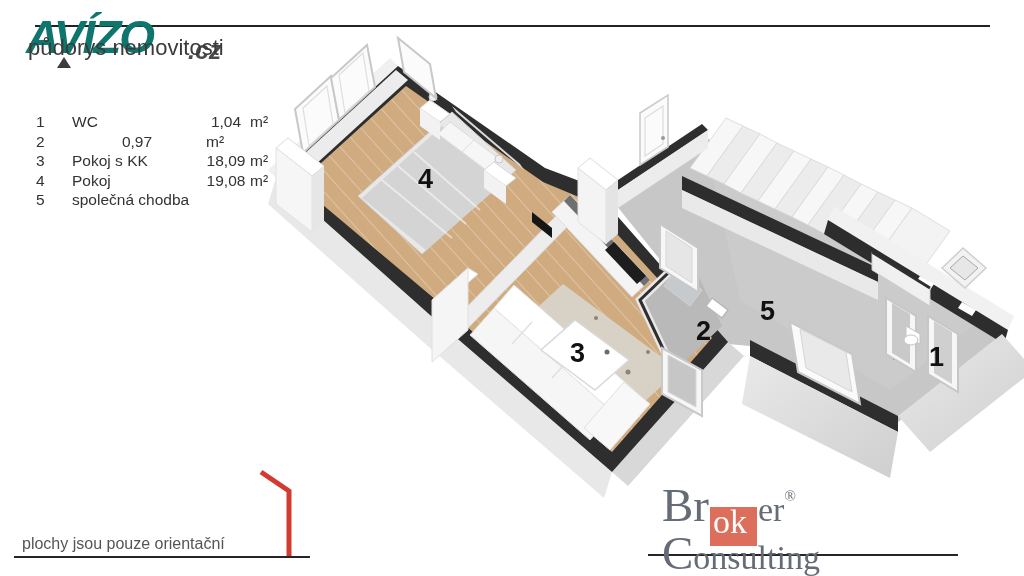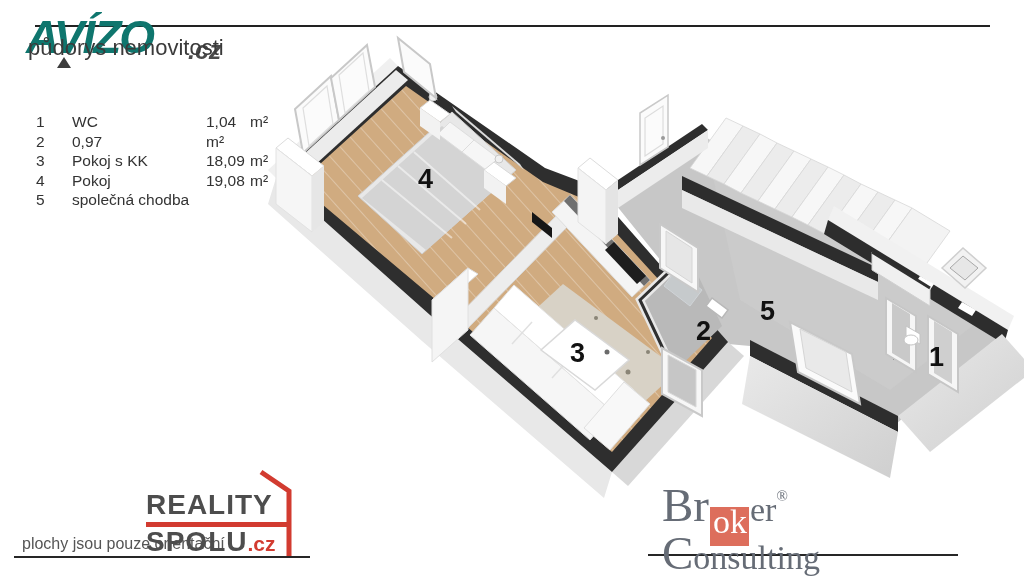--- a/index.html
+++ b/index.html
@@ -11,36 +11,36 @@
   .avizo{position:absolute;left:26px;top:14px;font-size:46px;font-weight:bold;font-style:italic;
          color:#0f766e;letter-spacing:-2px;line-height:1;}
   .avizo-tld{position:absolute;left:188px;top:36px;font-size:25px;font-weight:bold;font-style:italic;
          color:#4a4a4a;}
   .avizo-tri{position:absolute;left:57px;top:57px;width:0;height:0;
          border-left:7px solid transparent;border-right:7px solid transparent;border-bottom:11px solid #3c3c3c;}
   .subtitle{position:absolute;left:28px;top:35px;font-size:22px;color:#3a3a3a;}
   
   .legend{position:absolute;left:36px;top:112px;font-size:15.5px;color:#333;}
   .legend-row{display:grid;grid-template-columns:36px 134px 44px 26px;line-height:19.5px;}
-  .legend-area{text-align:left;padding-right:4px;}
+  .legend-area{text-align:center;padding-right:4px;}
   
   .note{position:absolute;left:22px;top:535px;font-size:16px;color:#555;}
   .reality{position:absolute;left:146px;top:491px;line-height:1;}
   .reality .l1{font-size:28px;font-weight:800;color:#4d4d4d;letter-spacing:1px;}
   .reality .bar{width:141px;height:5px;background:#d23b30;margin-top:3px;}
   .reality .l2{font-size:28px;font-weight:800;color:#4d4d4d;letter-spacing:1px;margin-top:1px;}
   .reality .tld{font-size:21px;font-weight:800;color:#d23b30;letter-spacing:0;}
   .rule-bl{position:absolute;left:14px;top:556px;width:296px;height:2px;background:#262626;}
   .rule-br{position:absolute;left:648px;top:554px;width:310px;height:2px;background:#262626;}
   
   .broker{position:absolute;left:662px;top:482px;font-family:"Liberation Serif",serif;color:#666c76;}
   .broker .row1{line-height:1;}
   .broker .big{font-size:47px;}
   .broker .sm{font-size:34px;}
-  .broker .ok{display:inline-block;background:#dd6e5c;color:#fff;padding:3px 2px 12px 3px;
+  .broker .ok{display:inline-block;background:#dd6e5c;color:#fff;padding:3px 10px 12px 3px;
               margin:0 1px;vertical-align:-12px;line-height:24px;}
   .broker .reg{font-size:15px;vertical-align:20px;}
   .broker .row2{margin-top:-16px;line-height:1;}
 </style>
 </head>
 <body>
 
 <div class="stage">
 
 <svg width="1024" height="576" viewBox="0 0 1024 576">
@@ -272,25 +272,20 @@
     </div>
     <div class="legend-row">
       <span>5</span>
       <span>společná chodba</span>
       <span class="legend-area"></span>
       <span></span>
     </div>
   </div>
 
   <div class="note">plochy jsou pouze orientační</div>
-  <div class="reality">
-    <div class="l1">REALITY</div>
-    <div class="bar"></div>
-    <div class="l2"><span>SPOLU</span><span class="tld">.cz</span></div>
-  </div>
   <svg width="40" height="92" style="left:258px;top:468px;">
     <path d="M3,4 L31,23 L31,88" fill="none" stroke="#d23b30" stroke-width="5"></path>
   </svg>
   <div class="rule-bl"></div>
   <div class="rule-br"></div>
 
   <div class="broker">
     <div class="row1"><span class="big">Br</span><span class="ok sm">ok</span><span class="sm">er</span><span class="reg">®</span></div>
     <div class="row2"><span class="big">C</span><span class="sm">onsulting</span></div>
   </div>

